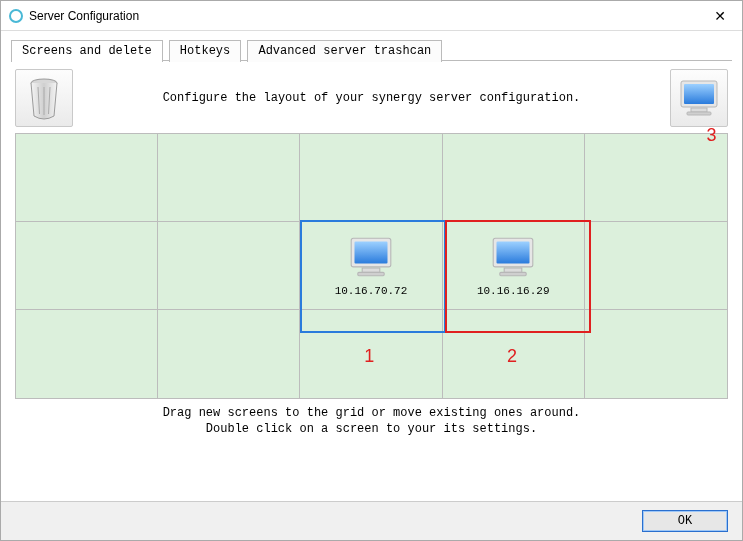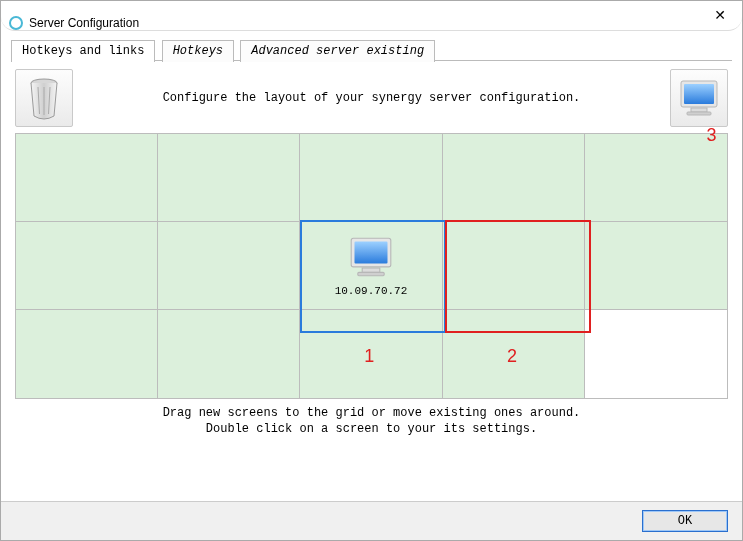--- a/index.html
+++ b/index.html
@@ -14,23 +14,22 @@
     display: flex;
     flex-direction: column;
     border: 1px solid #aaa;
   }
   
   .titlebar {
     height: 30px;
     background: #fff;
     border-bottom: 1px solid #ddd;
     display: flex;
-    align-items: flex-end;
+    align-items: center;
     padding: 0 0 0 8px;
-    border-radius: 14px;
   }
   .titlebar .appicon {
     width: 14px; height: 14px;
     border: 2px solid #49b8d6;
     border-radius: 50%;
     margin-right: 6px;
   }
   .titlebar .title { flex: 0 0 auto; }
   .titlebar .spacer { flex: 1; }
   .titlebar .close {
@@ -50,21 +49,21 @@
   .tab {
     display: inline-block;
     padding: 3px 10px 4px 10px;
     border: 1px solid #bbb;
     border-bottom: none;
     background: #fcfcfc;
     position: relative;
     top: 1px;
     cursor: default;
   }
-  .tab + .tab { margin-left: -1px; font-style: italic; }
+  .tab + .tab { margin-left: -1px; }
   .tab.active { background: #fff; z-index: 2; }
   .tabline {
     border-bottom: 1px solid #bbb;
     margin-top: -1px;
   }
 
   
   .content {
     flex: 1;
     padding: 6px 14px 4px 14px;
@@ -169,23 +168,23 @@
 <body>
 
 <div class="titlebar">
   <span class="appicon"></span>
   <span class="title">Server Configuration</span>
   <span class="spacer"></span>
   <span class="close">✕</span>
 </div>
 
 <div class="tabstrip">
-  <span class="tab active">Hotkeys and links</span>
+  <span class="tab active">Screens and delete</span>
   <span class="tab">Hotkeys</span>
-  <span class="tab">Advanced server existing</span>
+  <span class="tab">Advanced server trashcan</span>
   <div class="tabline"></div>
 </div>
 
 <div class="content">
 
   <div class="toprow">
     <div class="iconbtn">
       <svg class="monitor-svg" width="40" height="44" viewBox="0 0 40 44">
         <defs>
           <linearGradient id="tg" x1="0" x2="1">
@@ -234,21 +233,36 @@
               <linearGradient id="mg2" x1="0" y1="0" x2="0" y2="1">
                 <stop offset="0" stop-color="#9cd0ff"></stop>
                 <stop offset="1" stop-color="#2a7bdc"></stop>
               </linearGradient>
             </defs>
           <rect x="4" y="3" width="36" height="26" rx="2" fill="#e6e6e6" stroke="#b7b7b7"></rect>
           <rect x="7" y="6" width="30" height="20" rx="1" fill="url(#mg2)"></rect>
           <rect x="14" y="30" width="16" height="4" fill="#dcdcdc" stroke="#b7b7b7"></rect>
           <rect x="10" y="34" width="24" height="3" rx="1" fill="#cfcfcf" stroke="#b7b7b7"></rect>
         </svg>
-        <div class="label">10.09.70.72</div>
+        <div class="label">10.16.70.72</div>
+      </div>
+      <div class="cell">
+        <svg class="monitor-svg" width="50" height="44" viewBox="0 0 44 40">
+          <defs>
+              <linearGradient id="mg3" x1="0" y1="0" x2="0" y2="1">
+                <stop offset="0" stop-color="#9cd0ff"></stop>
+                <stop offset="1" stop-color="#2a7bdc"></stop>
+              </linearGradient>
+            </defs>
+          <rect x="4" y="3" width="36" height="26" rx="2" fill="#e6e6e6" stroke="#b7b7b7"></rect>
+          <rect x="7" y="6" width="30" height="20" rx="1" fill="url(#mg3)"></rect>
+          <rect x="14" y="30" width="16" height="4" fill="#dcdcdc" stroke="#b7b7b7"></rect>
+          <rect x="10" y="34" width="24" height="3" rx="1" fill="#cfcfcf" stroke="#b7b7b7"></rect>
+        </svg>
+        <div class="label">10.16.16.29</div>
       </div>
       <div class="cell"></div>
 
       <div class="cell"></div>
       <div class="cell"></div>
       <div class="cell"></div>
       <div class="cell"></div>
       <div class="cell"></div>
     </div>
 

